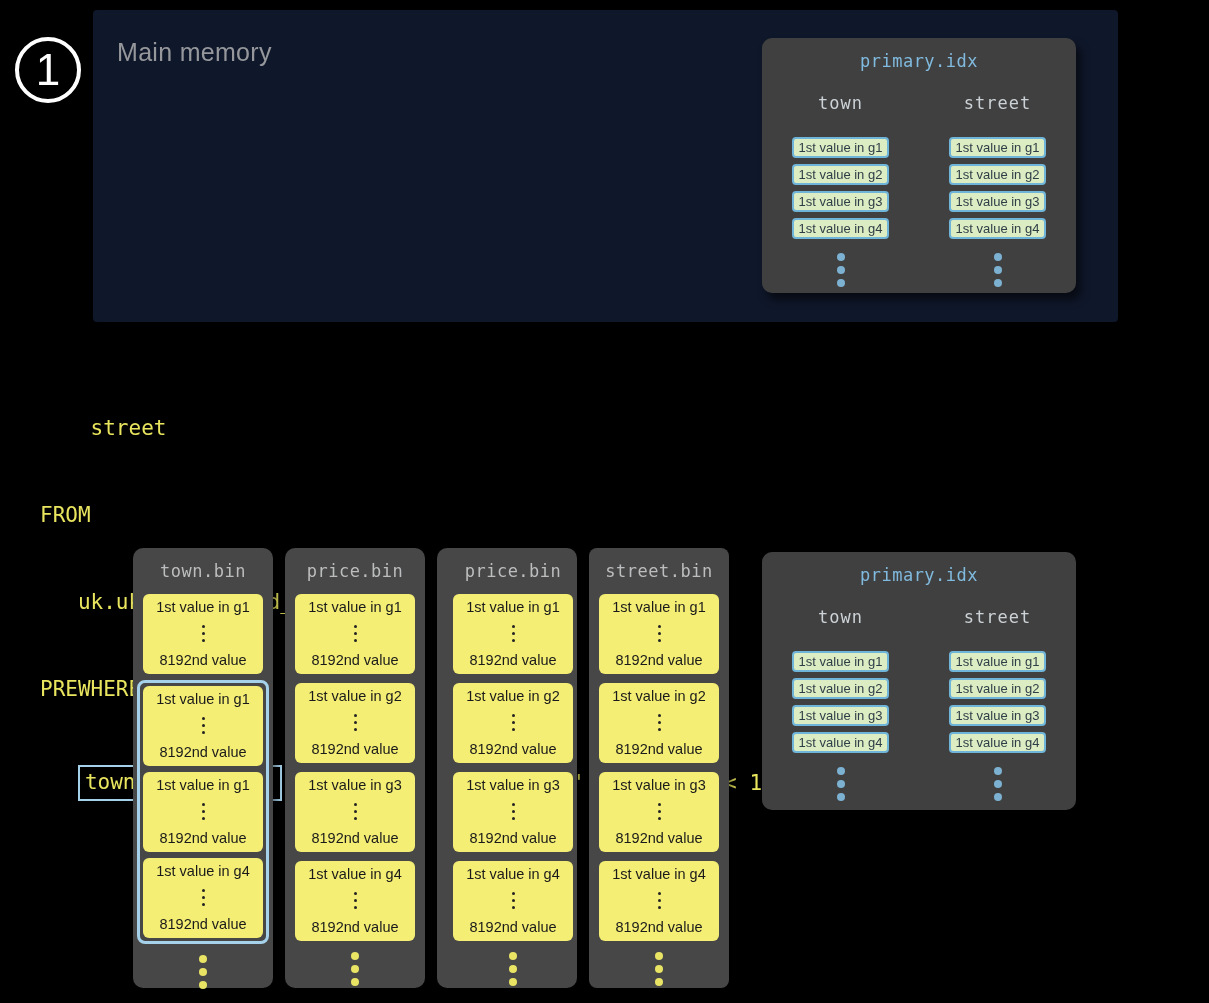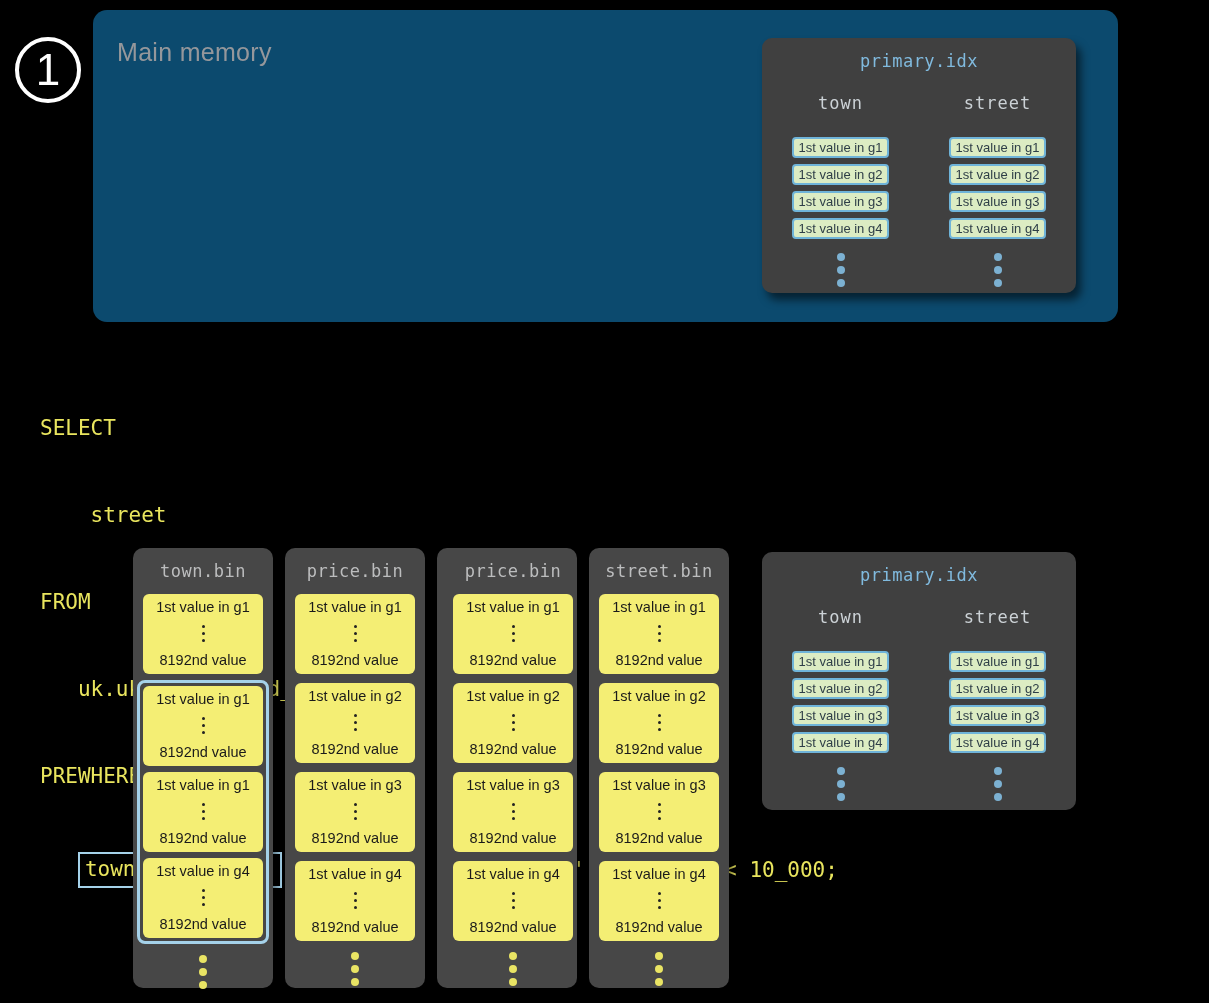--- a/index.html
+++ b/index.html
@@ -11,21 +11,21 @@
     position: absolute; left: 15px; top: 37px; width: 66px; height: 66px;
     border: 4px solid #fff; border-radius: 50%;
     display: flex; align-items: center; justify-content: center;
     color: #fff; font-size: 44px; font-weight: 300;
     font-family: "Liberation Sans", sans-serif;
   }
 
   
   .mem-panel {
     position: absolute; left: 93px; top: 10px; width: 1025px; height: 312px;
-    background: #0c4a6e; border-radius: 14px;
+    background: #0f172a; border-radius: 4px;
   }
   .mem-title {
     position: absolute; left: 24px; top: 28px;
     color: #95979b; font-size: 25px; letter-spacing: .3px;
   }
 
   
   .idx-card {
     position: absolute; width: 314px; background: #404040; border-radius: 10px;
     box-shadow: 5px 7px 9px rgba(0,0,0,.55);
@@ -132,21 +132,20 @@
       <div class="bdots">
           <i></i>
           <i></i>
           <i></i>
         </div>
     </div>
   </div>
 </div>
 
 <div class="sql">
-  <div class="sql-line">SELECT</div>
   <div class="sql-line">    street</div>
   <div class="sql-line">FROM</div>
   <div class="sql-line">   uk.uk_price_paid_simple</div>
   <div class="sql-line">PREWHERE</div>
   <div class="sql-where">
     <span>   </span><span class="hl-box">town = 'LONDON'</span><span> AND date &gt; '2024-12-31' AND price &lt; 10_000;</span>
   </div>
 </div>
 
 <div class="bin-panel" style="left:133px;">
@@ -285,21 +284,21 @@
       <span class="lbl">8192nd value</span>
     </div>
   </div>
   <div class="ydots">
       <i></i>
       <i></i>
       <i></i>
     </div>
 </div>
 
-<div class="bin-panel" style="left:589px;">
+<div class="bin-panel" style="left:589px;border-radius:8px;">
   <div class="bin-title">street.bin</div>
   <div class="block-stack">
     <div class="gblock">
       <span class="lbl">1st value in g1</span>
       <span class="vdots">
           <i></i>
           <i></i>
           <i></i>
         </span>
       <span class="lbl">8192nd value</span>

